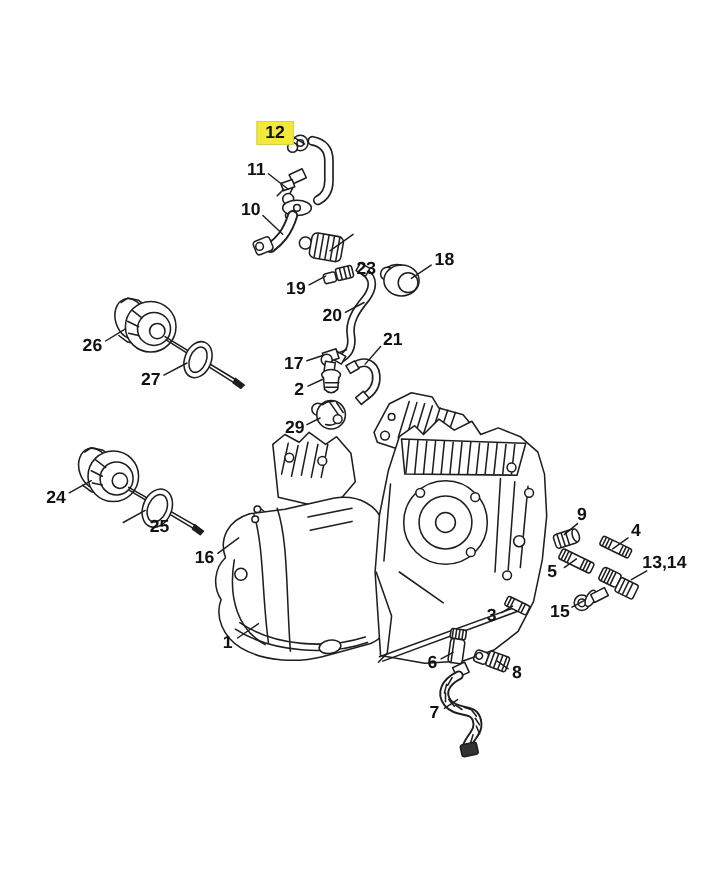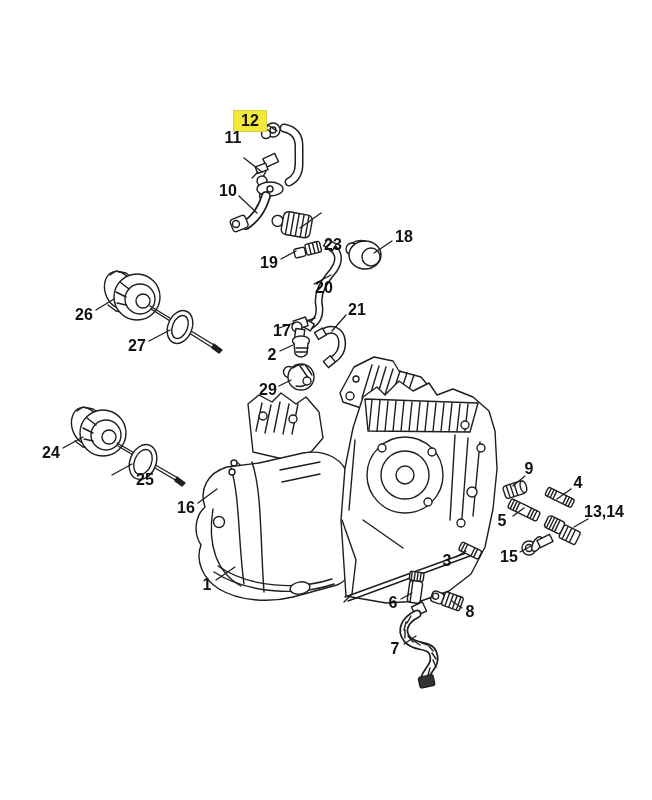--- a/index.html
+++ b/index.html
@@ -280,28 +280,28 @@
     <line x1="588" y1="519" x2="574" y2="527"></line>
     <line x1="456" y1="557" x2="466" y2="551"></line>
     <line x1="520" y1="552" x2="531" y2="546"></line>
     <line x1="401" y1="599" x2="412" y2="593"></line>
     <line x1="462" y1="608" x2="452" y2="601"></line>
     <line x1="404" y1="644" x2="416" y2="636"></line>
   </g>
 </svg>
 
   <div class="label highlight" style="left:250px;top:121px;">12</div>
-  <div class="label" style="left:233px;top:138px;">11</div>
+  <div class="label" style="left:233px;top:155px;">11</div>
   <div class="label" style="left:228px;top:191px;">10</div>
   <div class="label" style="left:333px;top:209px;margin-top:36px;">23</div>
   <div class="label" style="left:269px;top:263px;">19</div>
   <div class="label" style="left:404px;top:237px;">18</div>
-  <div class="label" style="left:302px;top:288px;margin-left:22px;">20</div>
+  <div class="label" style="left:302px;top:288px;">20</div>
   <div class="label" style="left:357px;top:310px;">21</div>
-  <div class="label" style="left:282px;top:331px;">17</div>
+  <div class="label" style="left:267px;top:331px;">17</div>
   <div class="label" style="left:272px;top:355px;">2</div>
   <div class="label" style="left:268px;top:390px;">29</div>
   <div class="label" style="left:84px;top:315px;">26</div>
   <div class="label" style="left:137px;top:346px;text-align:center;">27</div>
   <div class="label" style="left:51px;top:453px;">24</div>
   <div class="label" style="left:101px;top:480px;margin-left:44px;">25</div>
   <div class="label" style="left:186px;top:508px;">16</div>
   <div class="label" style="left:207px;top:585px;">1</div>
   <div class="label" style="left:529px;top:469px;">9</div>
   <div class="label" style="left:578px;top:483px;">4</div>

